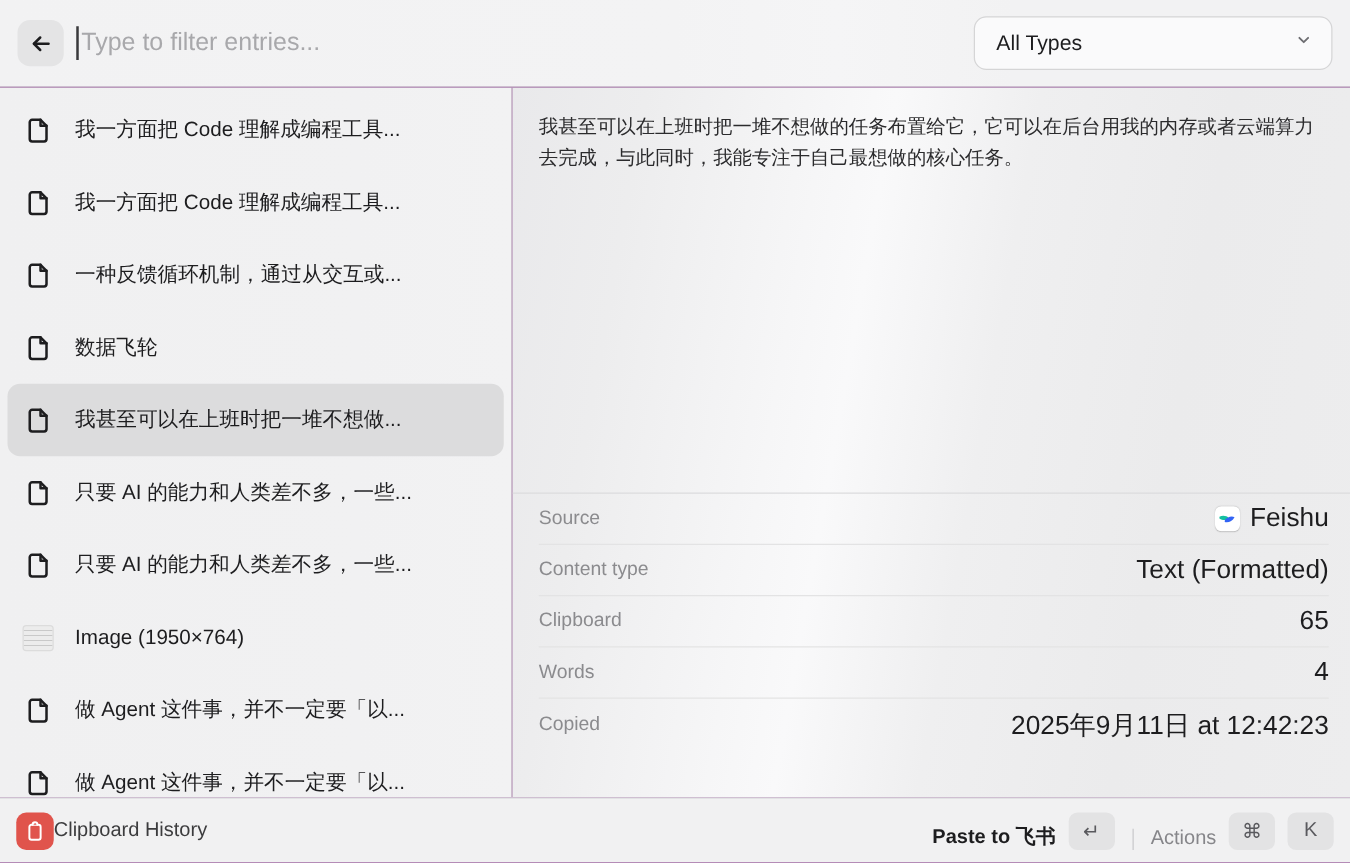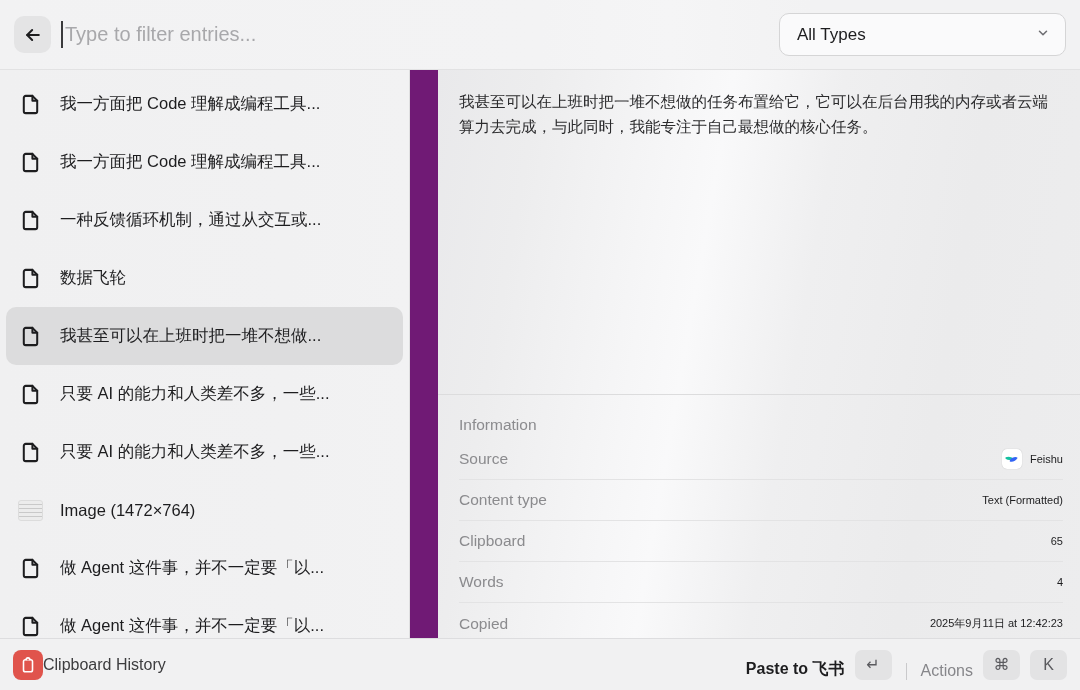--- a/index.html
+++ b/index.html
@@ -17,21 +17,21 @@
   .caret { width:2px; height:27px; background:#3a3a3c; margin-left:10px; flex:0 0 2px; }
   .filter-input { flex:1; border:none; outline:none; background:transparent; font-size:20px;
                   color:#1d1d1f; padding:0 2px; font-family:inherit; }
   .filter-input::placeholder { color:#a8a8ab; }
   .type-dropdown { width:287px; height:43px; flex:0 0 287px; border:1px solid #d5d5d6; border-radius:10px;
                    background:rgba(252,252,253,.75); display:flex; align-items:center; justify-content:space-between;
                    padding:0 15px 0 17px; cursor:pointer;margin-left:20px; }
   .type-dropdown .dd-label { font-size:17px; color:#1d1d1f; }
 
   
-  .main { flex:1; display:flex; overflow:hidden;gap:28px; }
+  .main { flex:1; display:flex; overflow:hidden; }
 
   .list { width:410px; flex:0 0 410px; border-right:1px solid #dfdfe0; padding:5px 6px 0 6px; overflow:hidden;
           background:linear-gradient(90deg,#f0f0f1 0%,#f1f1f2 70%,#f2f2f3 100%); }
   .row { height:58px; display:flex; align-items:center; padding:0 12px; border-radius:10px; cursor:pointer; }
   .row.selected { background:#dcdcdd; }
   .row .icon-cell { width:25px; flex:0 0 25px; display:flex; align-items:center; justify-content:center; }
   .row .label { margin-left:17px; font-size:16.5px; color:#1d1d1f; white-space:nowrap; overflow:hidden; }
   .thumb { width:27px; height:21px; border-radius:3px; background:#ececec; border:1px solid #dcdcdc;
            background-image:linear-gradient(#c9c9c9 1px,transparent 1px);
            background-size:100% 4px; background-position:0 3px; }
@@ -40,21 +40,21 @@
             background:linear-gradient(100deg,#e9e9eb 0%,#ededee 14%,#f6f6f7 33%,#f9f9fa 40%,#efeff0 55%,#ebebec 75%,#ededee 100%); }
   .preview { height:325px; flex:0 0 325px; padding:19px 20px 0 21px; border-bottom:1px solid #dcdcdd; }
   .preview-text { font-size:15.5px; line-height:25px; color:#2b2b2d; }
 
   .info { padding:0 17px 0 21px; }
   .info-title { padding-top:15px; height:44px; font-size:15.5px; color:#8b8b8e; display:flex; align-items:center; }
   .info-row { height:41px; display:flex; align-items:center; justify-content:space-between;
               border-bottom:1px solid #e3e3e4; }
   .info-row:last-child { border-bottom:none; }
   .info-label { font-size:15.5px; color:#8b8b8e; }
-  .info-value { font-size:11px; color:#1d1d1f; display:flex; align-items:center; gap:8px; }
+  .info-value { font-size:21px; color:#1d1d1f; display:flex; align-items:center; gap:8px; }
   .feishu-badge { width:20px; height:20px; border-radius:5px; background:#ffffff;
                   box-shadow:0 0 1px rgba(0,0,0,.25); display:flex; align-items:center; justify-content:center; }
 
   
   .footer { height:52px; flex:0 0 52px; border-top:1px solid #dddddf; background:#f1f1f2;
             display:flex; align-items:center; padding:0 13px; }
   .app-chip { display:flex; align-items:center; }
   .app-icon { width:30px; height:30px; border-radius:8px; background:#e0544c; display:flex;
               align-items:center; justify-content:center; }
   .app-name { font-size:16px; color:#3c3c3e; }
@@ -163,21 +163,21 @@
               <path d="M14 3v5h5"></path>
             </svg>
           </span>
         <span class="label">只要 AI 的能力和人类差不多，一些...</span>
       </div>
 
       <div class="row">
         <span class="icon-cell">
             <span class="thumb"></span>
           </span>
-        <span class="label">Image (1472×764)</span>
+        <span class="label">Image (1950×764)</span>
       </div>
 
       <div class="row">
         <span class="icon-cell">
             <svg width="23" height="25" viewBox="0 0 24 24" fill="none" stroke="#1d1d1f" stroke-width="2.1" stroke-linecap="round" stroke-linejoin="round">
               <path d="M14 3H7a2 2 0 0 0-2 2v14a2 2 0 0 0 2 2h10a2 2 0 0 0 2-2V8l-5-5z"></path>
               <path d="M14 3v5h5"></path>
             </svg>
           </span>
         <span class="label">做 Agent 这件事，并不一定要「以...</span>
@@ -194,21 +194,20 @@
       </div>
 
     </div>
 
     <div class="detail">
       <div class="preview">
         <div class="preview-text">我甚至可以在上班时把一堆不想做的任务布置给它，它可以在后台用我的内存或者云端算力去完成，与此同时，我能专注于自己最想做的核心任务。</div>
       </div>
 
       <div class="info">
-        <div class="info-title">Information</div>
 
         <div class="info-row">
           <span class="info-label">Source</span>
           <span class="info-value">
             <span class="feishu-badge">
               <svg width="15" height="15" viewBox="0 0 24 24">
                 <path d="M2.5 8.5 C7 6.5 12 7.5 14.5 10.5 C11.5 13.5 6.5 13.5 2.5 10.8 Z" fill="#14c0a0"></path>
                 <path d="M9.5 12.5 C13 8.5 18.5 7 21.8 9.2 C19 14.5 13.5 16.8 9.2 15.3 Z" fill="#3264f5"></path>
               </svg>
             </span>

